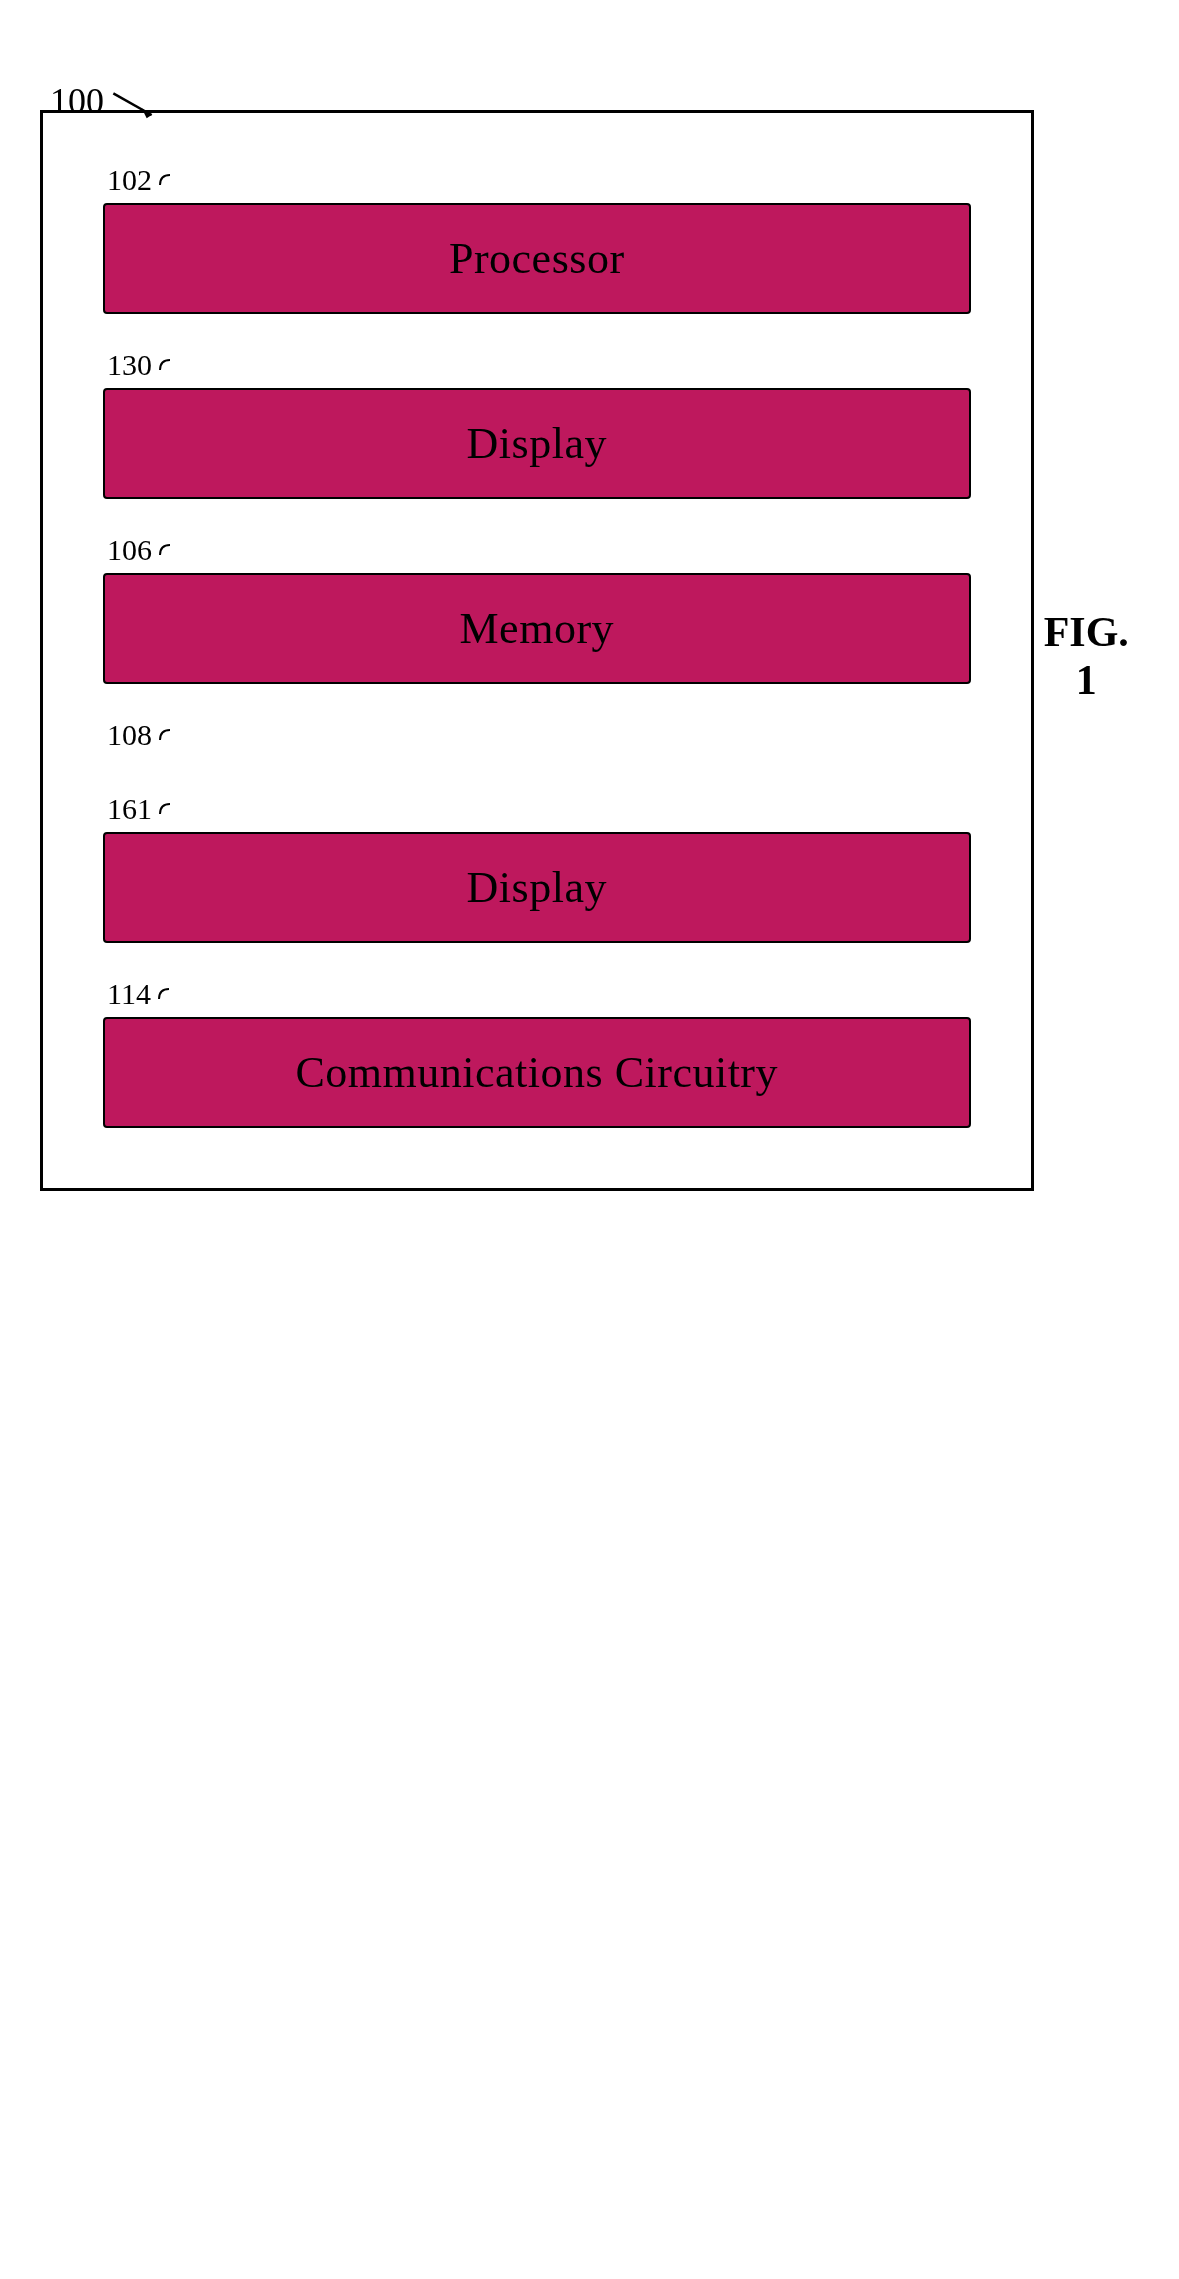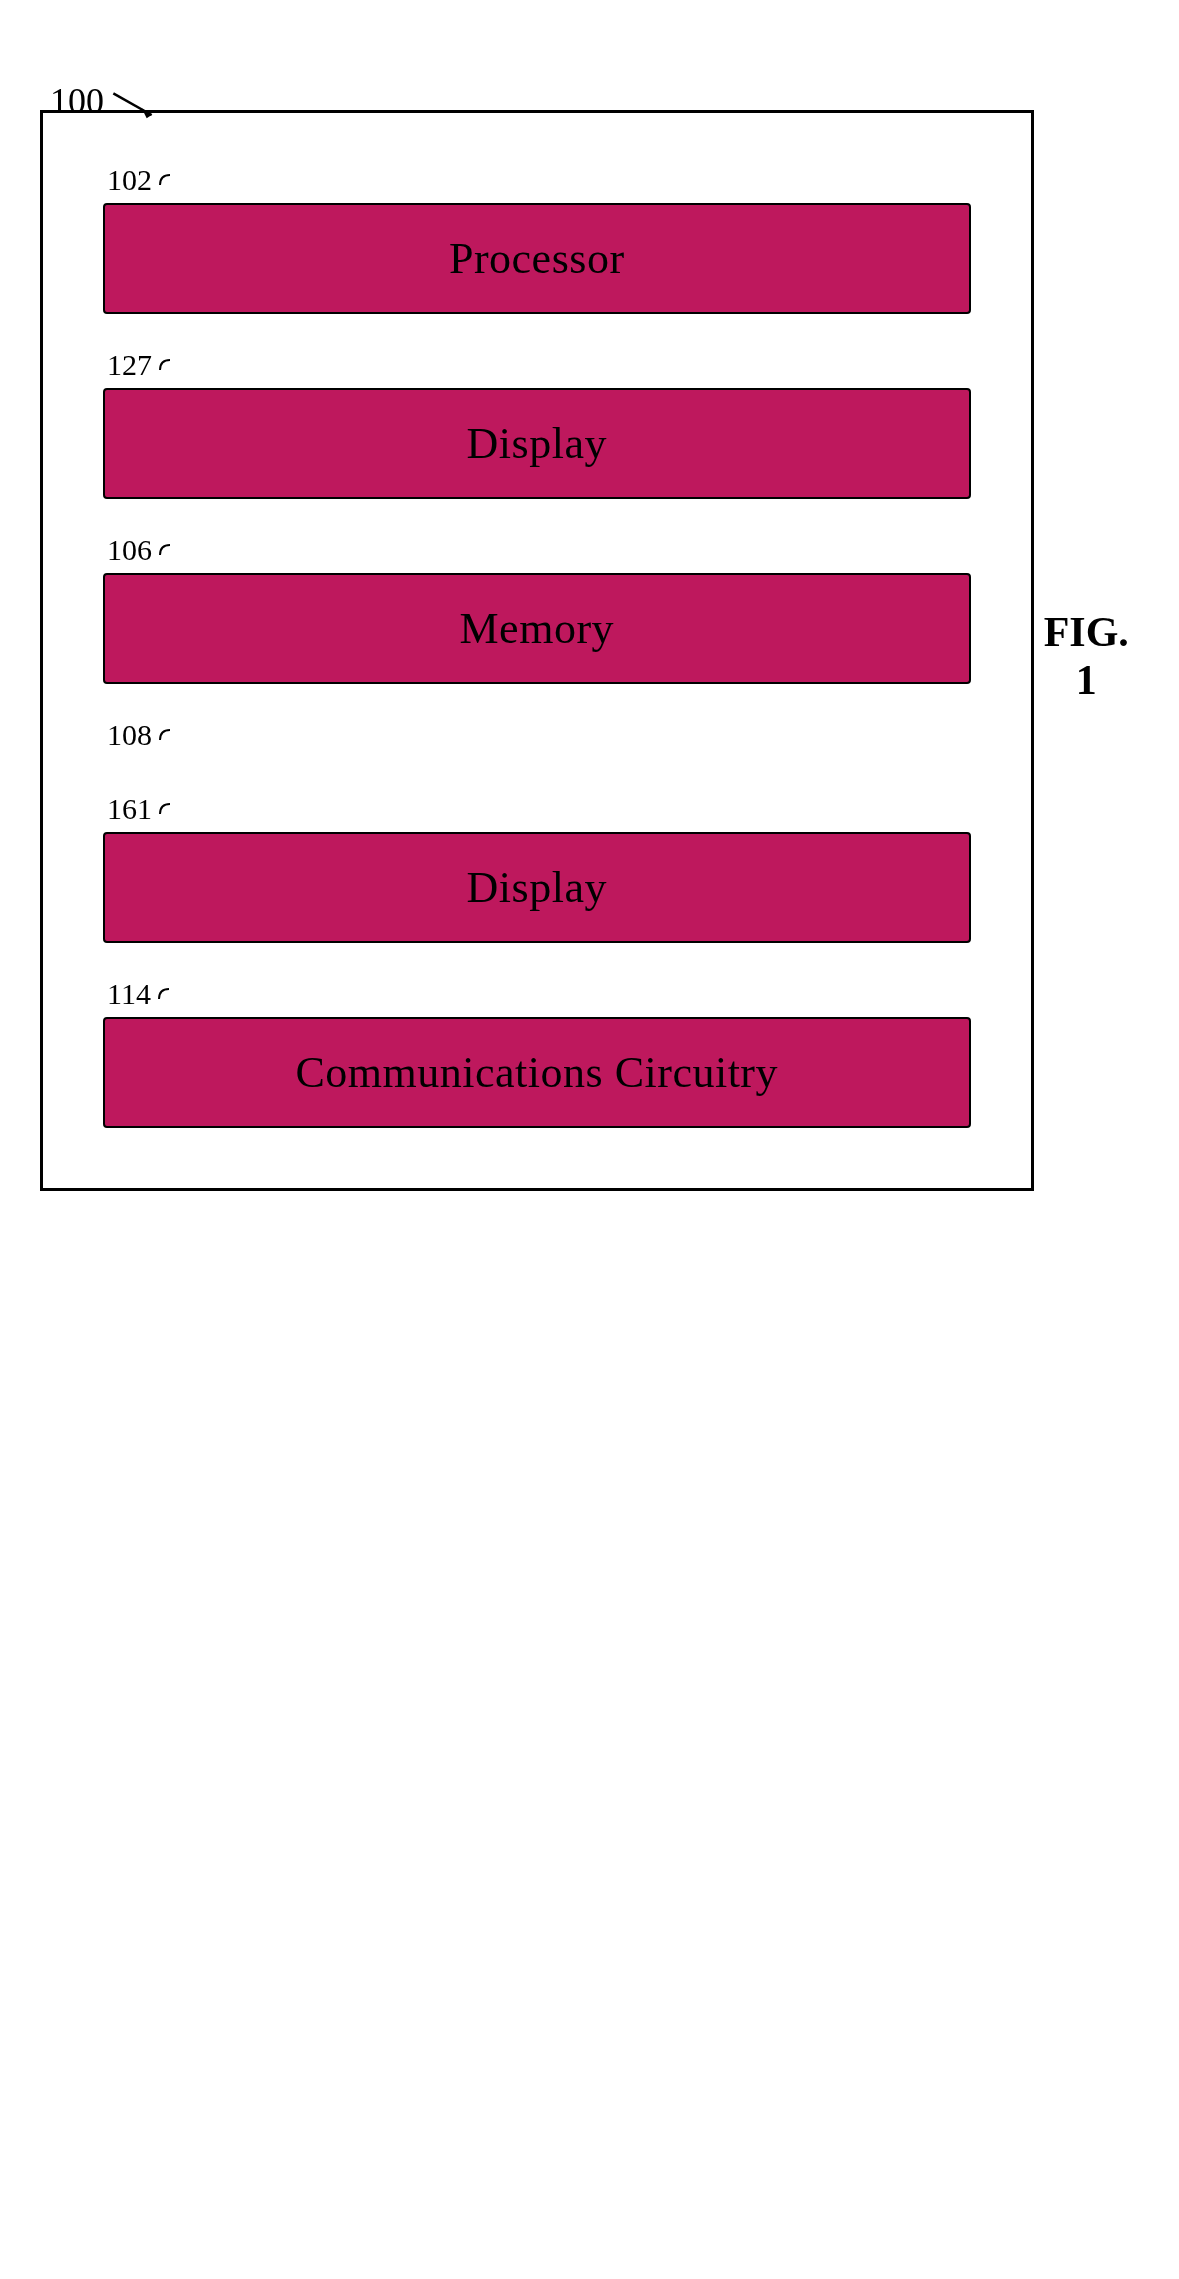--- a/index.html
+++ b/index.html
@@ -140,21 +140,21 @@
             <path d="M4,14 Q4,4 14,4" stroke="#000" stroke-width="2" fill="none"></path>
           </svg>
         </div>
         <div class="component-box">
           <span class="component-box-text">Processor</span>
         </div>
       </div>
 
       <div class="component-group">
         <div class="component-label">
-          <span class="label-number">127</span>
+          <span class="label-number">130</span>
           <svg width="18" height="18" viewBox="0 0 18 18">
             <path d="M4,14 Q4,4 14,4" stroke="#000" stroke-width="2" fill="none"></path>
           </svg>
         </div>
         <div class="component-box">
           <span class="component-box-text">Display</span>
         </div>
       </div>
 
       <div class="component-group">

